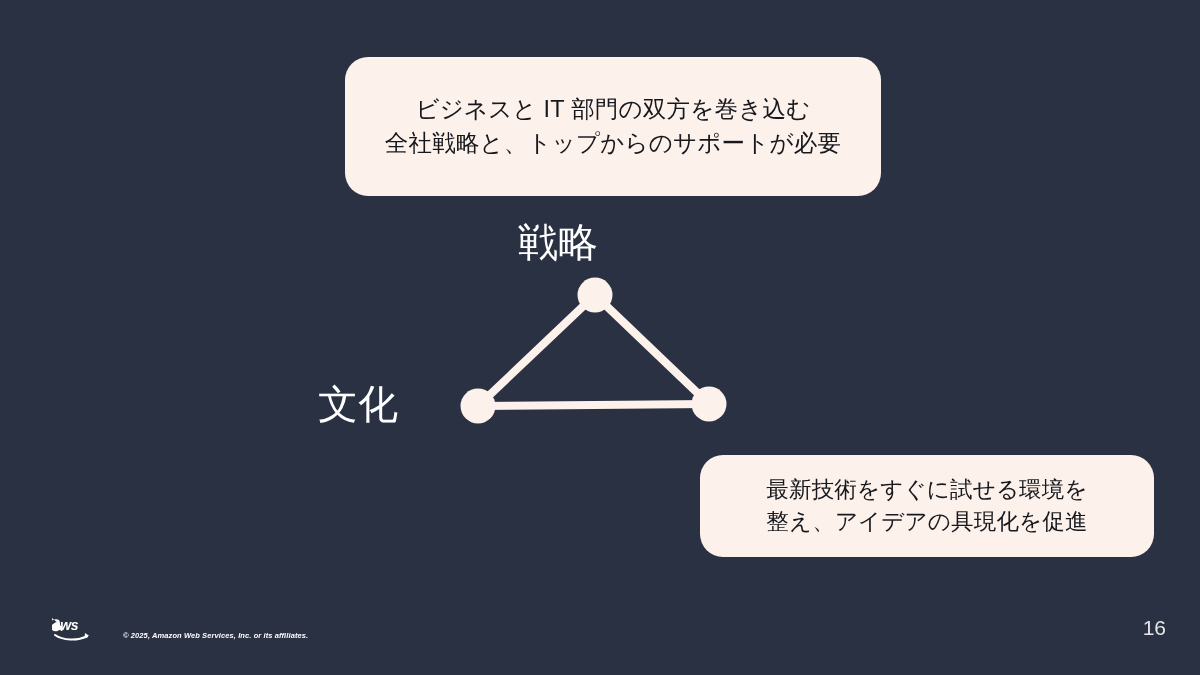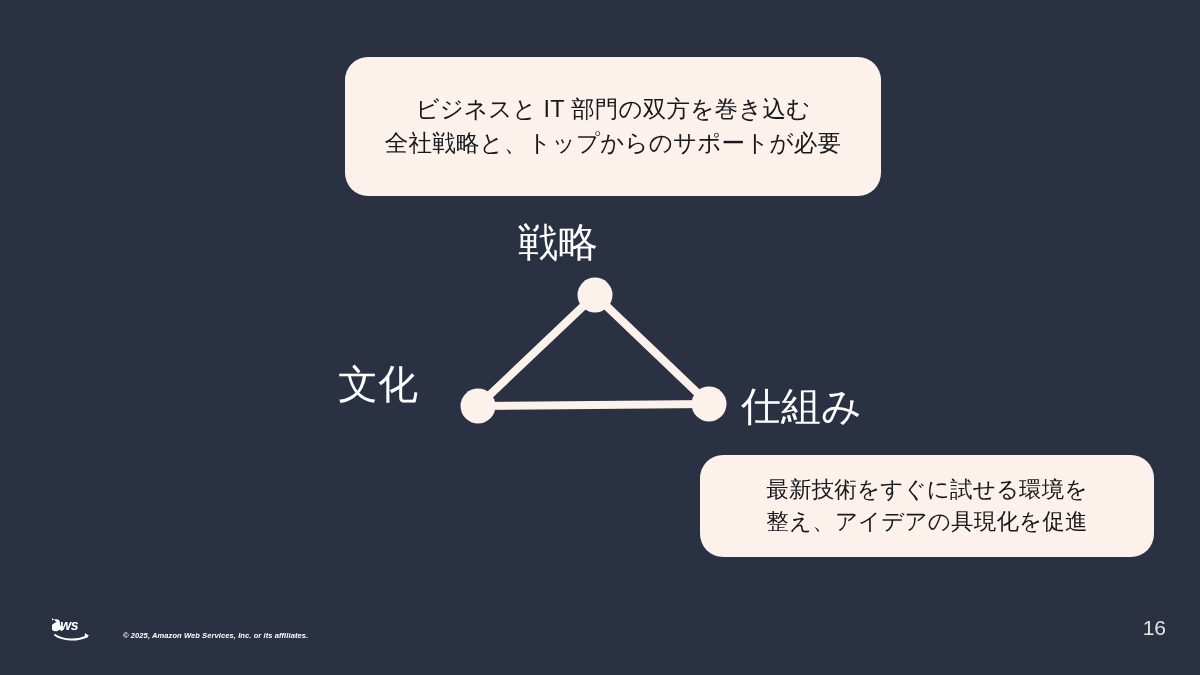--- a/index.html
+++ b/index.html
@@ -92,22 +92,21 @@
     line-height: 1;
     white-space: nowrap;
   }
   #label-strategy {
     left: 518px;
     top: 212px;
     margin-top: 10px;
   }
   #label-culture {
     left: 318px;
-    top: 364px;
-    margin-left: 20px;
+    top: 384px;
   }
   #label-mechanism {
     left: 741px;
     top: 386px;
   }
 
   
   #footer-left {
     position: absolute;
     left: 52px;
@@ -163,21 +162,20 @@
         <line x1="38" y1="146" x2="269" y2="144"></line>
       </g>
       <circle cx="155" cy="35" r="17.5" fill="#fdf1eb"></circle>
       <circle cx="38" cy="146" r="17.5" fill="#fdf1eb"></circle>
       <circle cx="269" cy="144" r="17.5" fill="#fdf1eb"></circle>
     </svg>
   </div>
 
   <div class="vertex-label" id="label-strategy">戦略</div>
   <div class="vertex-label" id="label-culture">文化</div>
-  <div class="vertex-label" id="label-mechanism">仕組み</div>
 
   <div id="footer-left">
     <svg id="aws-logo" viewBox="0 0 100 52" xmlns="http://www.w3.org/2000/svg">
       <g fill="#ffffff">
         <path d="M20.4 20.2c0 1.1.12 2 .33 2.64.24.64.54 1.34.96 2.1.15.24.21.48.21.69 0 .3-.18.6-.57.9l-1.89 1.26c-.27.18-.54.27-.78.27-.3 0-.6-.15-.9-.42a9.3 9.3 0 0 1-1.08-1.41c-.3-.51-.6-1.09-.93-1.78-2.34 2.76-5.28 4.14-8.82 4.14-2.52 0-4.53-.72-6-2.16-1.47-1.44-2.22-3.36-2.22-5.76 0-2.55.9-4.62 2.73-6.18 1.83-1.56 4.26-2.34 7.35-2.34 1.02 0 2.07.09 3.18.24 1.11.15 2.25.39 3.45.66v-2.19c0-2.28-.48-3.87-1.41-4.8C12.45 5.13 10.8 4.68 8.49 4.68c-1.05 0-2.13.12-3.24.39-1.11.27-2.19.6-3.24 1.02-.48.21-.84.33-1.05.39-.21.06-.36.09-.48.09-.42 0-.63-.3-.63-.93V4.17c0-.48.06-.84.21-1.05.15-.21.42-.42.84-.63C1.busy 0 0 0 0 0z"></path>
       </g>
       <text x="2" y="26" font-family="Liberation Sans, sans-serif" font-size="28" font-weight="bold" fill="#ffffff" letter-spacing="-1">aws</text>
       <path d="M6 36 C 22 47, 50 48, 70 39" stroke="#ffffff" stroke-width="4.2" fill="none" stroke-linecap="round"></path>
       <path d="M66 32 L 74 37.5 L 65 42 Z" fill="#ffffff"></path>
     </svg>

